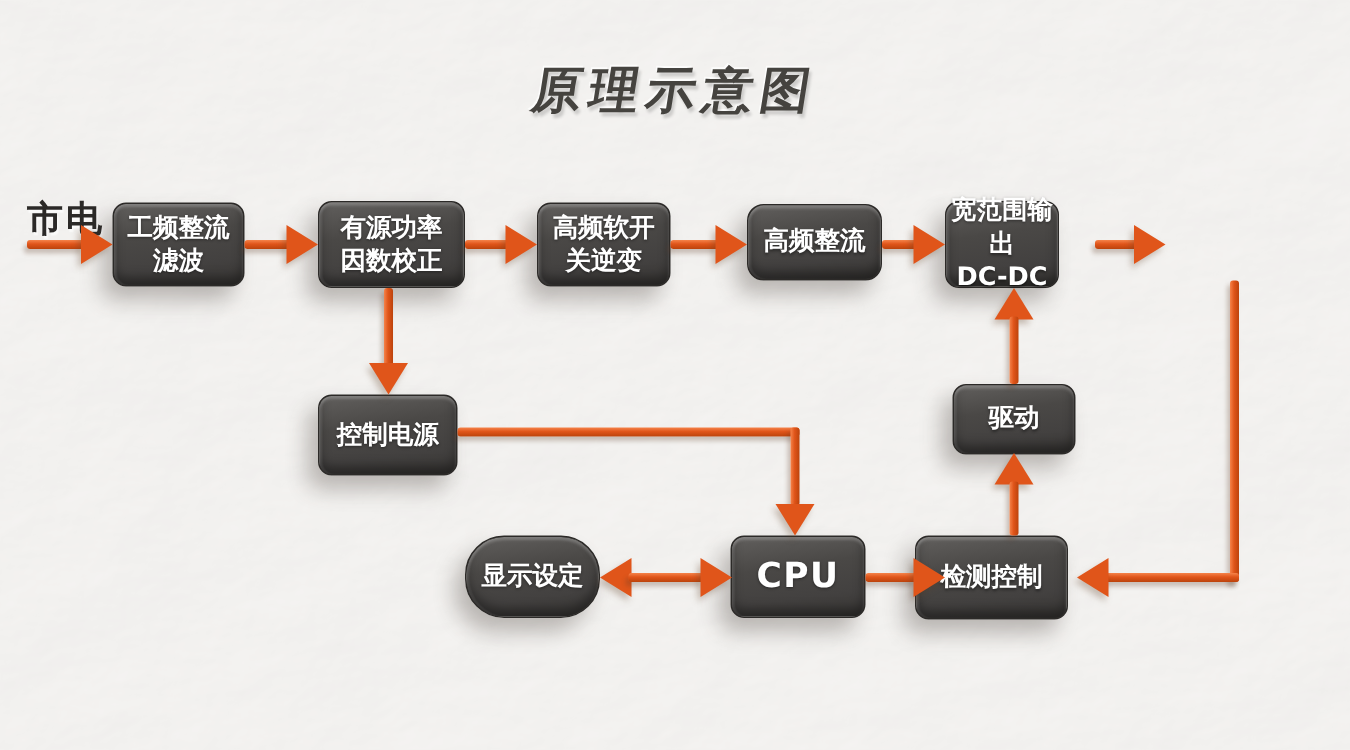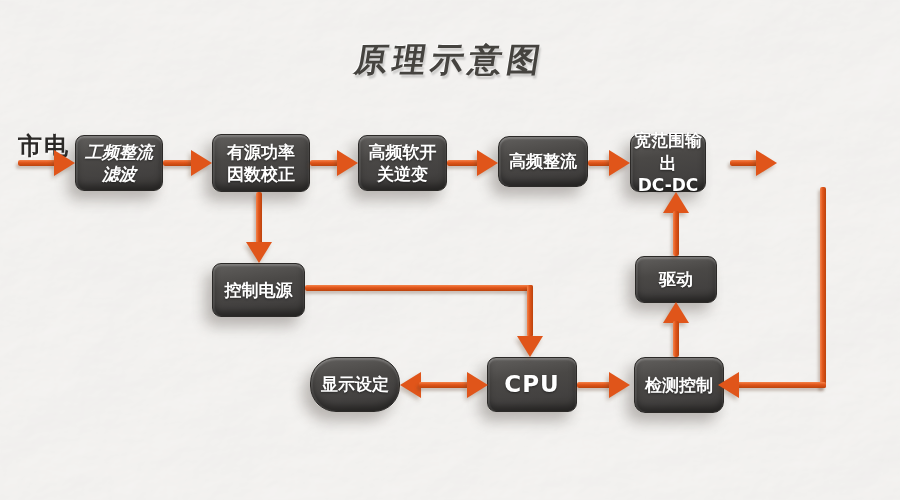--- a/index.html
+++ b/index.html
@@ -70,36 +70,36 @@
     </filter>
     <rect width="900" height="500" filter="url(#paper)" opacity="0.38"></rect>
   </svg>
 
   <div class="title-wrap">
     <span class="title">原理示意图</span>
   </div>
 
   <span class="mains">市电</span>
 
-  <div class="node" style="left:75px;top:135px;width:88px;height:56px;font-style:italic;">工频整流
+  <div class="node" style="left:75px;top:135px;width:88px;height:56px;">工频整流
 滤波</div>
   <div class="node" style="left:212px;top:134px;width:98px;height:58px;">有源功率
 因数校正</div>
   <div class="node" style="left:358px;top:135px;width:89px;height:56px;">高频软开
 关逆变</div>
   <div class="node" style="left:498px;top:136px;width:90px;height:51px;border-radius:11px;">高频整流</div>
   <div class="node" style="left:630px;top:134px;width:76px;height:58px;">宽范围输出
 DC-DC</div>
 
   <div class="node" style="left:635px;top:256px;width:82px;height:47px;">驱动</div>
   <div class="node" style="left:212px;top:263px;width:93px;height:54px;">控制电源</div>
 
   <div class="node" style="left:310px;top:357px;width:90px;height:55px;border-radius:26px;">显示设定</div>
   <div class="node big" style="left:487px;top:357px;width:90px;height:55px;">CPU</div>
-  <div class="node" style="left:634px;top:357px;width:90px;height:56px;border-radius:11px;">检测控制</div>
+  <div class="node" style="left:610px;top:357px;width:102px;height:56px;">检测控制</div>
 
   <div>
     <i class="ln" style="left:18px;top:160px;width:38px;height:6px;"></i>
     <i class="ah r" style="left:54px;top:150px;"></i>
   </div>
   <div>
     <i class="ln" style="left:163px;top:160px;width:30px;height:6px;"></i>
     <i class="ah r" style="left:191px;top:150px;"></i>
   </div>
   <div>

